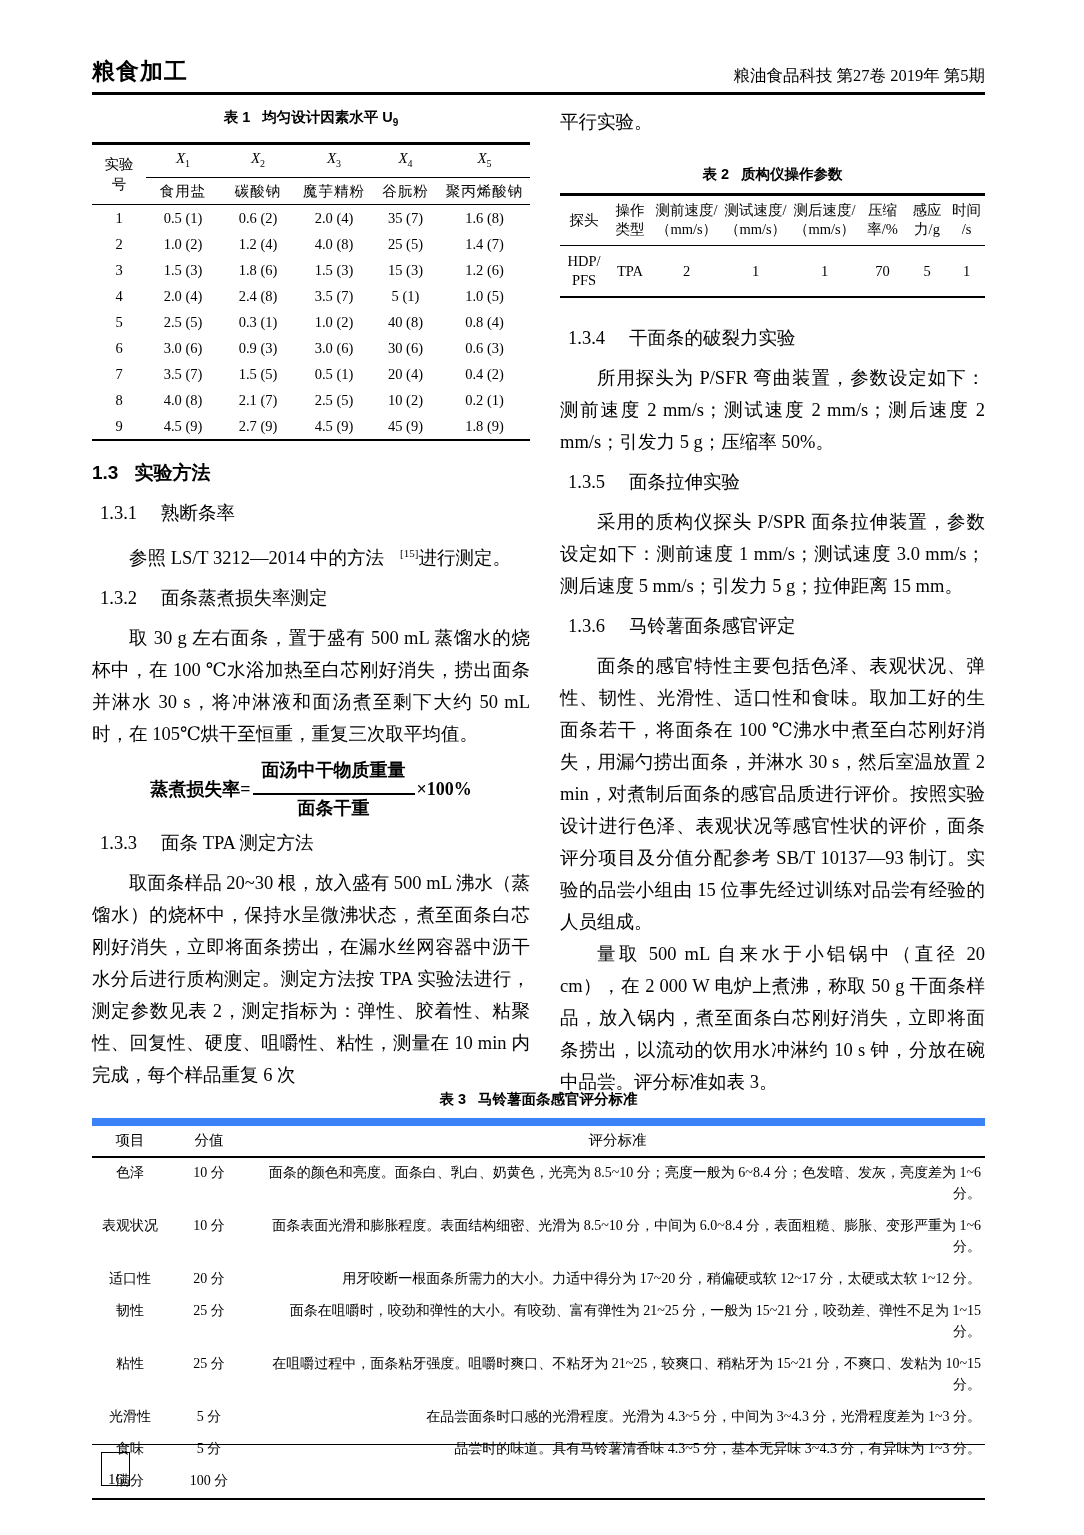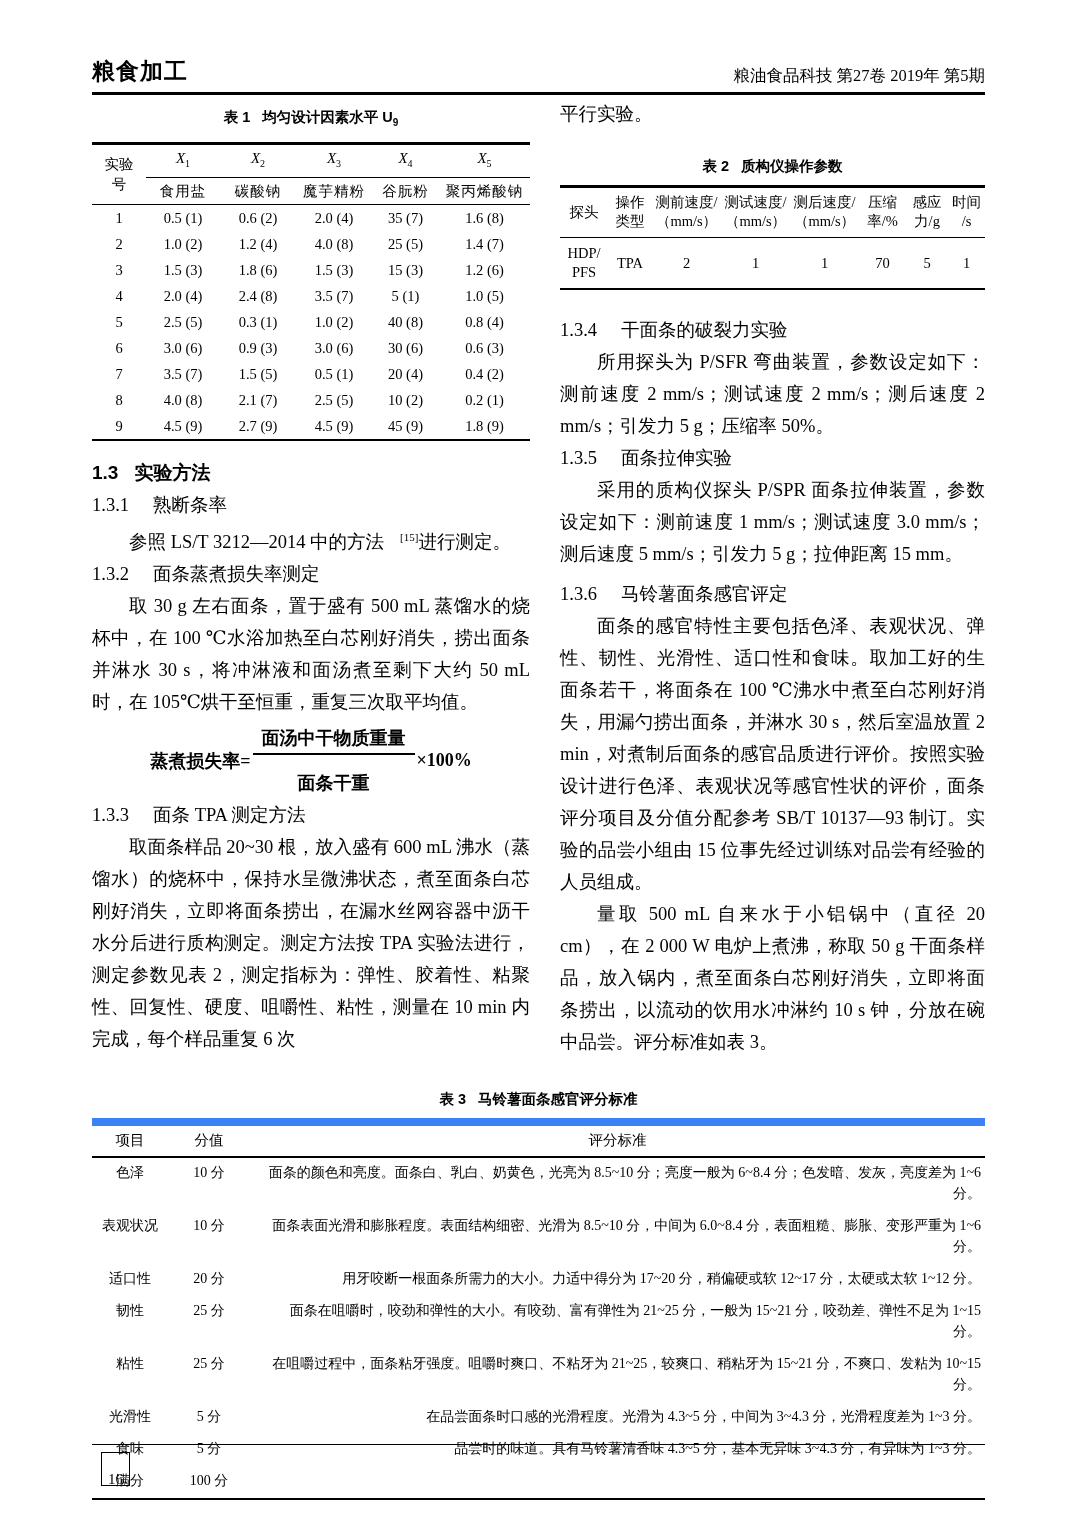--- a/index.html
+++ b/index.html
@@ -17,21 +17,21 @@
     border-bottom:3px solid #000; padding-bottom:5px;
   }
   .header-left {
     font-family:Liberation Mono, monospace;
     font-weight:bold; font-size:23px; letter-spacing:1px;
   }
   .header-right { font-size:16.5px; }
 
   
   .col-left  { position:absolute; left:92px;  top:106px; width:438px; }
-  .col-right { position:absolute; left:560px; top:98px; width:425px; }
+  .col-right { position:absolute; left:560px; top:106px; width:425px; }
 
   
   .table-caption {
     text-align:center;
     font-family:"Liberation Sans","DejaVu Sans",sans-serif;
     font-weight:bold; font-size:14.5px; line-height:18px;
     margin:2px 0 10px;
   }
   .cap-pre { margin-right:12px; }
   .table-caption sub { font-size:10px; }
@@ -65,37 +65,37 @@
   .t3 tbody td { padding:4px 0 7px; line-height:21px; vertical-align:top; }
   .t3 tbody td:nth-child(1), .t3 tbody td:nth-child(2) { text-align:center; }
   .t3 tbody td:nth-child(3) { text-align:right; padding-left:15px; padding-right:4px; }
 
   
   .sec-h1 {
     margin:16px 0 0; font-family:"Liberation Sans","DejaVu Sans",sans-serif;
     font-weight:bold; font-size:19px; line-height:32px;
   }
   .sec-h1 .sec-num { margin-right:16px; }
-  .sec-h2 { margin:0; font-weight:normal; font-size:18.5px; line-height:32px; }
+  .sec-h2 { margin:8px; font-weight:normal; font-size:18.5px; line-height:32px; }
   .sec-h2 .sec-num { margin-right:24px; }
   .para {
     margin:0; font-size:18.5px; line-height:32px;
     text-align:justify; text-indent:2em;
   }
   .para.no-indent { text-indent:0; }
   .para sup { font-size:11px;padding-left:16px; }
 
   
   .formula {
     display:flex; justify-content:center; align-items:center;
     margin:9px 0 5px; font-size:18px;font-weight:bold;
   }
   .frac { display:inline-flex; flex-direction:column; text-align:center; margin:0 2px; }
-  .frac-num { padding:0 9px 4px; border-bottom:2px solid #000; line-height:22px; }
-  .frac-den { padding:17px 9px 0; line-height:22px; }
+  .frac-num { padding:0 9px 12px; border-bottom:2px solid #000; line-height:22px; }
+  .frac-den { padding:2px 9px 0; line-height:22px; }
 
   .mt-t2cap { margin-top:27px; }
   .mt-sec { margin-top:24px; }
   .mt-sec-sm { margin-top:8px; }
 
   
   .footer-rule {
     position:absolute; left:92px; top:1444px; width:893px; height:0;
     border-top:1.5px solid #000;
   }
@@ -243,21 +243,21 @@
         <span class="frac">
           <span class="frac-num">面汤中干物质重量</span>
           <span class="frac-den">面条干重</span>
         </span>
         <span>×100%</span>
     </div>
 
     <h4 class="sec-h2">
       <span class="sec-num">1.3.3</span><span>面条 TPA 测定方法</span>
     </h4>
-    <p class="para">取面条样品 20~30 根，放入盛有 600 mL 沸水（蒸馏水）的烧杯中，保持水呈微沸状态，煮至面条白芯刚好消失，立即将面条捞出，在漏水丝网容器中沥干水分后进行质构测定。测定方法按 TPA 实验法进行，测定参数见表 2，测定指标为：弹性、胶着性、粘聚性、回复性、硬度、咀嚼性、粘性，测量在 10 min 内完成，每个样品重复 6 次</p>
+    <p class="para">取面条样品 20~30 根，放入盛有 500 mL 沸水（蒸馏水）的烧杯中，保持水呈微沸状态，煮至面条白芯刚好消失，立即将面条捞出，在漏水丝网容器中沥干水分后进行质构测定。测定方法按 TPA 实验法进行，测定参数见表 2，测定指标为：弹性、胶着性、粘聚性、回复性、硬度、咀嚼性、粘性，测量在 10 min 内完成，每个样品重复 6 次</p>
   </div>
 
   <div class="col-right">
 
     <p class="para no-indent">平行实验。</p>
 
     <div class="table-caption mt-t2cap">
       <span class="cap-pre">表 2</span><span>质构仪操作参数</span>
     </div>
 

